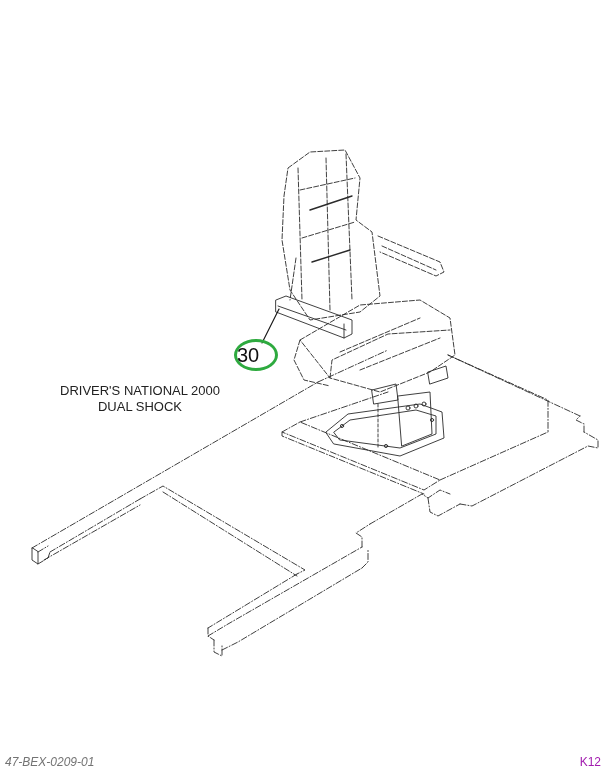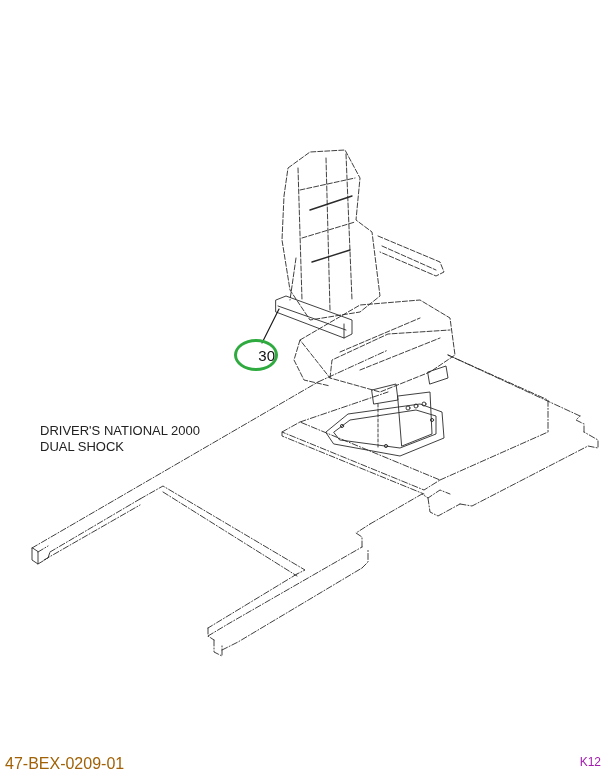--- a/index.html
+++ b/index.html
@@ -1,26 +1,26 @@
 <!DOCTYPE html>
 <html><head>
   <meta charset="utf-8">
   <style>
     html, body { margin: 0; padding: 0; background: #ffffff; }
     body { width: 610px; height: 777px; position: relative; overflow: hidden;
            font-family: "Liberation Sans", sans-serif; color: #1a1a1a; }
     .drawing { position: absolute; left: 0; top: 0; width: 610px; height: 777px; }
     .caption { position: absolute; left: 40px; top: 383px; width: 200px;
-               text-align: left; font-size: 13px; line-height: 16px; color: #222; margin-top: 40px; }
+               text-align: center; font-size: 13px; line-height: 16px; color: #222; }
     .caption span { display: block; }
     .callout { position: absolute; left: 234px; top: 339px; width: 44px; height: 32px;
                border: 3px solid #2eaa3f; border-radius: 50%; box-sizing: border-box;
-               display: flex; align-items: center; justify-content: flex-end;
-               font-size: 15px; color: #111; cursor: pointer; }
-    .footer-left { position: absolute; left: 5px; top: 755px; font-size: 16px; color: #a16207; }
+               display: flex; align-items: center; justify-content: flex-start;
+               font-size: 20px; color: #111; cursor: pointer; }
+    .footer-left { position: absolute; left: 5px; top: 755px; font-size: 12px; color: #737373; font-style: italic; }
     .footer-right { position: absolute; right: 9px; top: 755px; font-size: 12px; color: #a21caf; }
   </style>
 </head>
 <body>
 
 <svg class="drawing" viewBox="0 0 610 777" xmlns="http://www.w3.org/2000/svg">
   <g fill="none" stroke="#2a2a2a" stroke-width="0.9" stroke-linecap="round" stroke-linejoin="round">
 
     <g stroke-dasharray="6 2 1 2">
 

